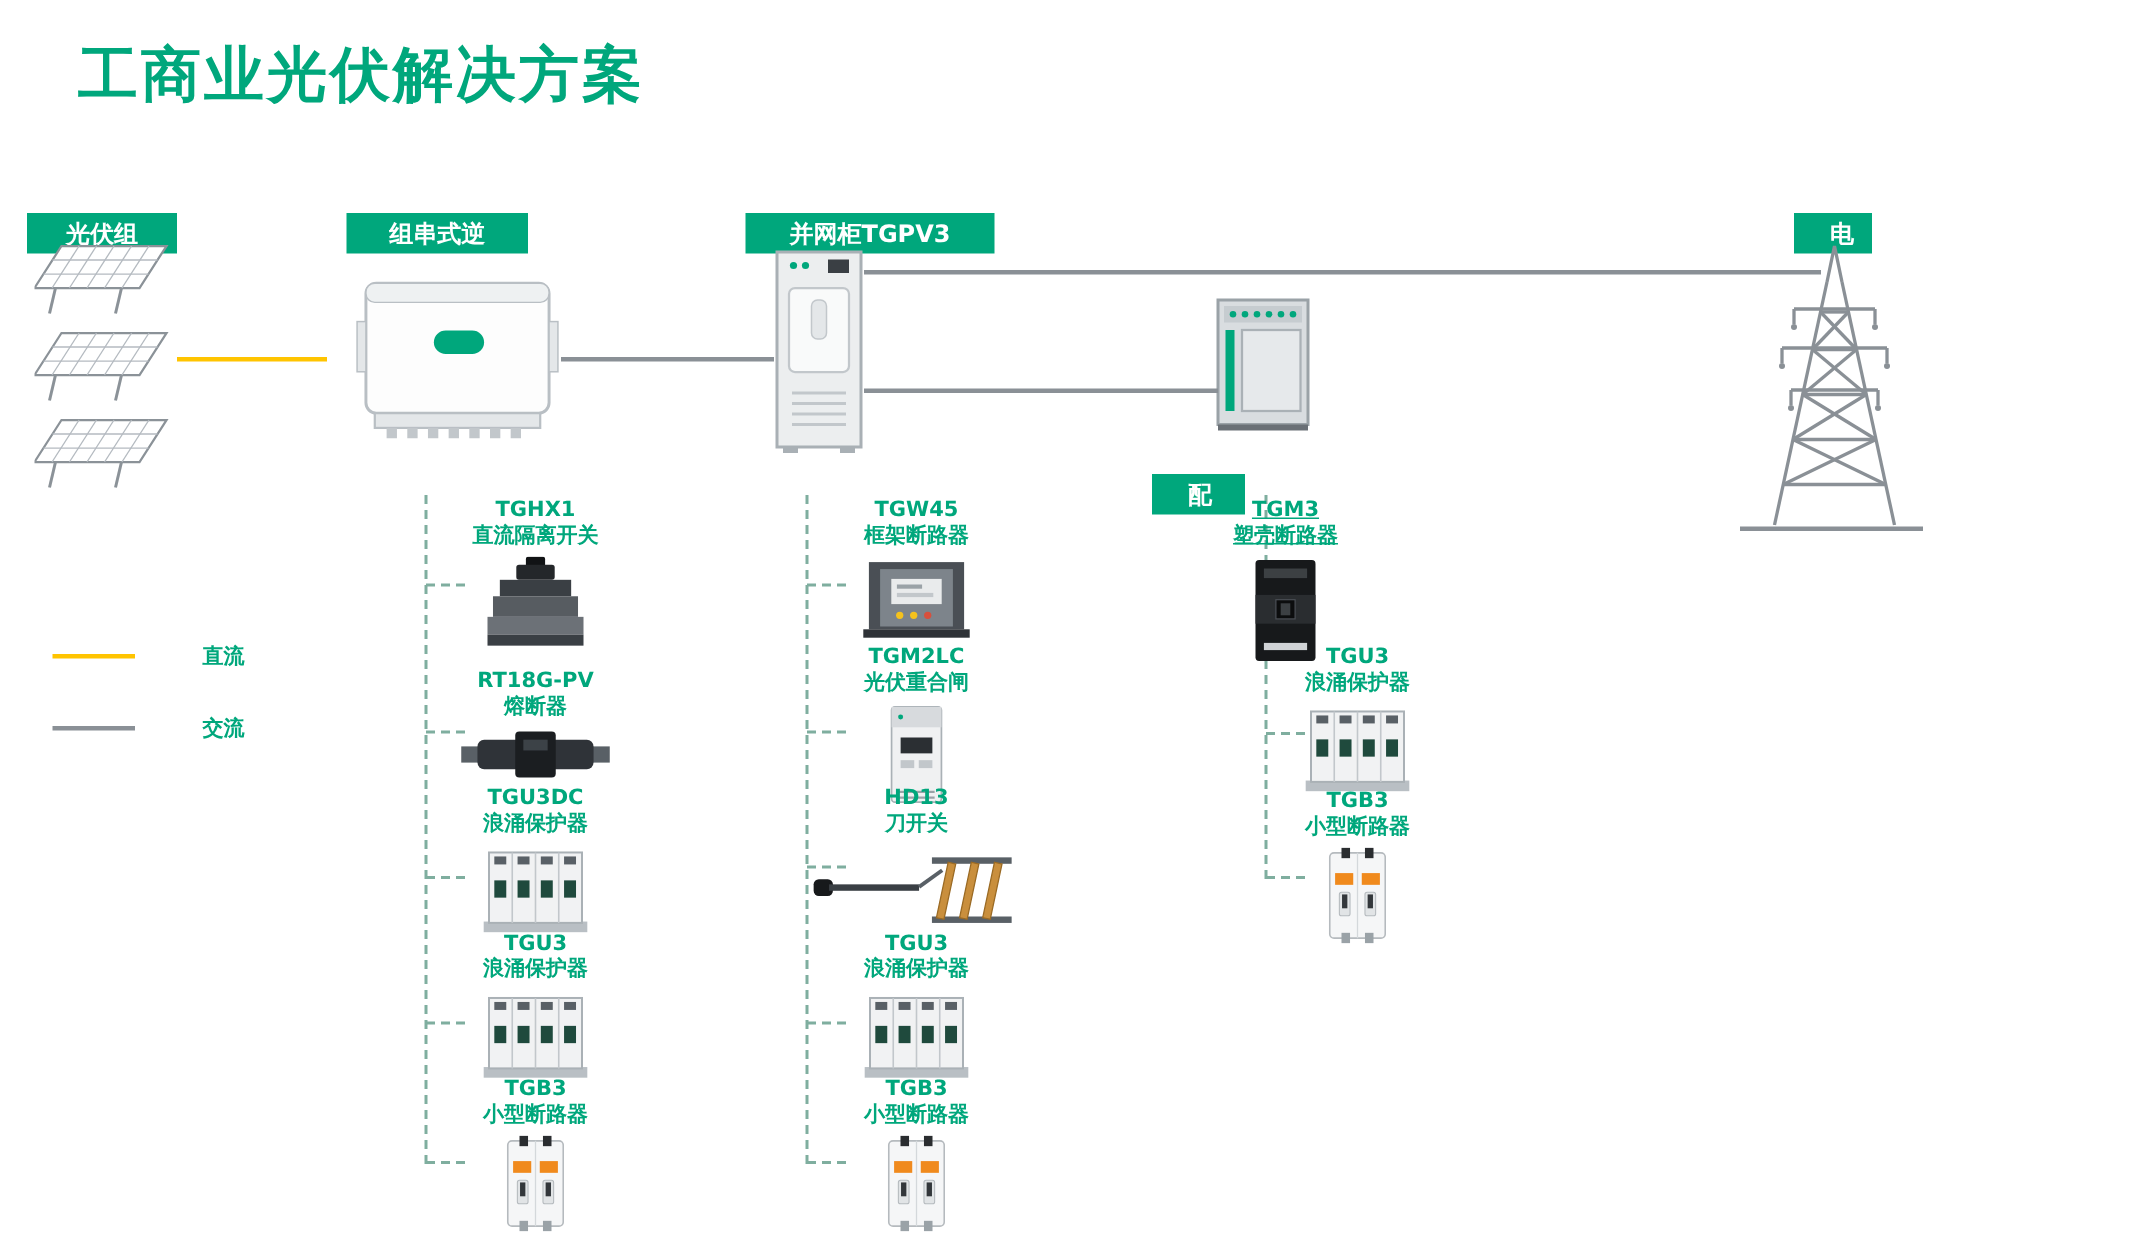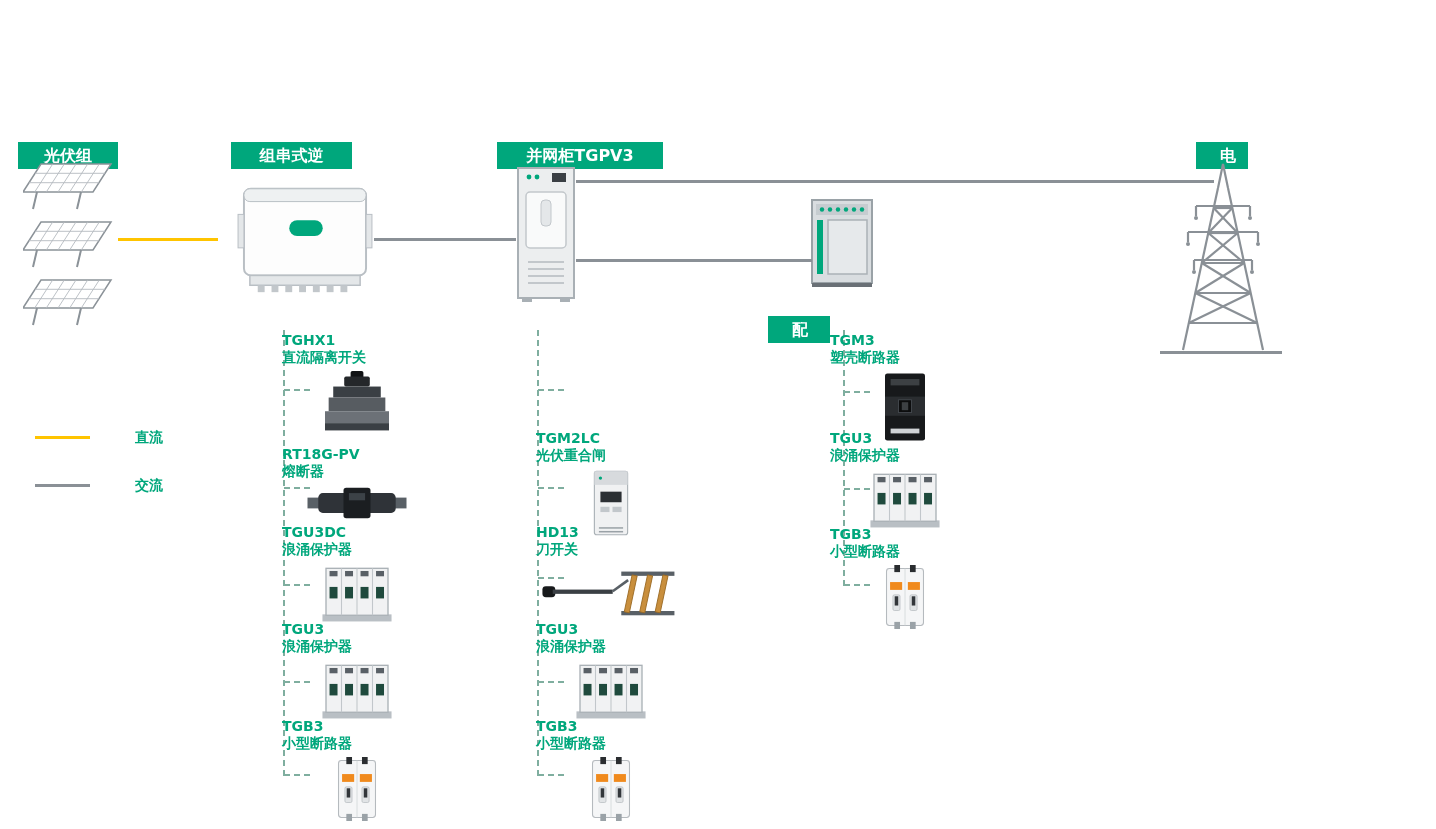--- a/index.html
+++ b/index.html
@@ -5,21 +5,21 @@
   html,body{margin:0;padding:0;background:#fff;}
   body{font-family:"DejaVu Sans","Liberation Sans",sans-serif;}
   .canvas{position:relative;width:1436px;height:829px;background:#fff;overflow:hidden;}
   .title{position:absolute;left:52px;top:22px;font-size:40px;font-weight:800;color:#00a77c;letter-spacing:2px;}
   .badge{position:absolute;background:#00a77c;color:#fff;font-weight:700;font-size:16px;height:27px;line-height:27px;text-align:center;box-sizing:border-box;padding:0 24px;margin-top:20px;}
   .hline{position:absolute;height:3px;}
   .yellow{background:#ffc400;}
   .gray{background:#8a9096;}
   .dashv{position:absolute;width:0;border-left:2px dashed #7fae9f;}
   .dashh{position:absolute;height:0;border-top:2px dashed #7fae9f;}
-  .item{position:absolute;width:150px;color:#00a77c;font-weight:700;font-size:14px;line-height:17px;}
+  .item{position:absolute;width:150px;text-align:center;color:#00a77c;font-weight:700;font-size:14px;line-height:17px;}
   .item .img{margin-top:5px;display:flex;justify-content:center;}
   .legend-label{position:absolute;color:#00a77c;font-weight:700;font-size:14px;margin-left:35px;}
   .illus{position:absolute;}
 </style>
 </head>
 <body>
 
 <svg width="0" height="0" style="position:absolute" aria-hidden="true">
 <defs>
   <symbol id="sym-panel1" viewBox="0 0 90 50">
@@ -212,20 +212,21 @@
     <rect x="27" y="36" width="16" height="16" fill="#0c0d0e" stroke="#4a4f55"></rect>
     <rect x="31" y="39" width="8" height="10" fill="#3c4043"></rect>
     <rect x="17" y="10" width="36" height="8" fill="#3c4043"></rect>
     <rect x="17" y="72" width="36" height="6" fill="#d0d3d6"></rect>
   </symbol>
 </defs>
 </svg>
 
 <div class="canvas">
 
+  <div class="title">工商业光伏解决方案</div>
 
   <div class="badge" style="left:18px;top:122px;width:100px;">光伏组件</div>
   <div class="badge" style="left:231px;top:122px;width:121px;">组串式逆变器</div>
   <div class="badge" style="left:497px;top:122px;width:166px;">并网柜TGPV3系列</div>
   <div class="badge" style="left:768px;top:296px;width:62px;">配电柜</div>
   <div class="badge" style="left:1196px;top:122px;width:52px;">电网</div>
 
   <svg class="illus" style="left:15px;top:160px;" width="105" height="175">
       <use href="#sym-pv"></use>
     </svg>
@@ -311,20 +312,29 @@
   <div class="item" style="left:282px;top:718px;">
     <div>TGB3</div>
     <div>小型断路器</div>
     <div class="img">
         <svg width="50" height="64">
           <use href="#sym-breaker"></use>
         </svg>
       </div>
   </div>
 
+  <div class="item" style="left:536px;top:332px;">
+    <div>TGW45</div>
+    <div>框架断路器</div>
+    <div class="img">
+        <svg width="78" height="56">
+          <use href="#sym-acb"></use>
+        </svg>
+      </div>
+  </div>
   <div class="item" style="left:536px;top:430px;">
     <div>TGM2LC</div>
     <div>光伏重合闸</div>
     <div class="img">
         <svg width="46" height="68">
           <use href="#sym-recloser"></use>
         </svg>
       </div>
   </div>
   <div class="item" style="left:536px;top:524px;">
@@ -348,21 +358,21 @@
   <div class="item" style="left:536px;top:718px;">
     <div>TGB3</div>
     <div>小型断路器</div>
     <div class="img">
         <svg width="50" height="64">
           <use href="#sym-breaker"></use>
         </svg>
       </div>
   </div>
 
-  <div class="item" style="left:830px;top:332px;">
+  <div class="item" style="left:782px;top:332px;text-decoration:underline;">
     <div>TGM3</div>
     <div>塑壳断路器</div>
     <div class="img">
         <svg width="56" height="72">
           <use href="#sym-mccb"></use>
         </svg>
       </div>
   </div>
   <div class="item" style="left:830px;top:430px;">
     <div>TGU3</div>

